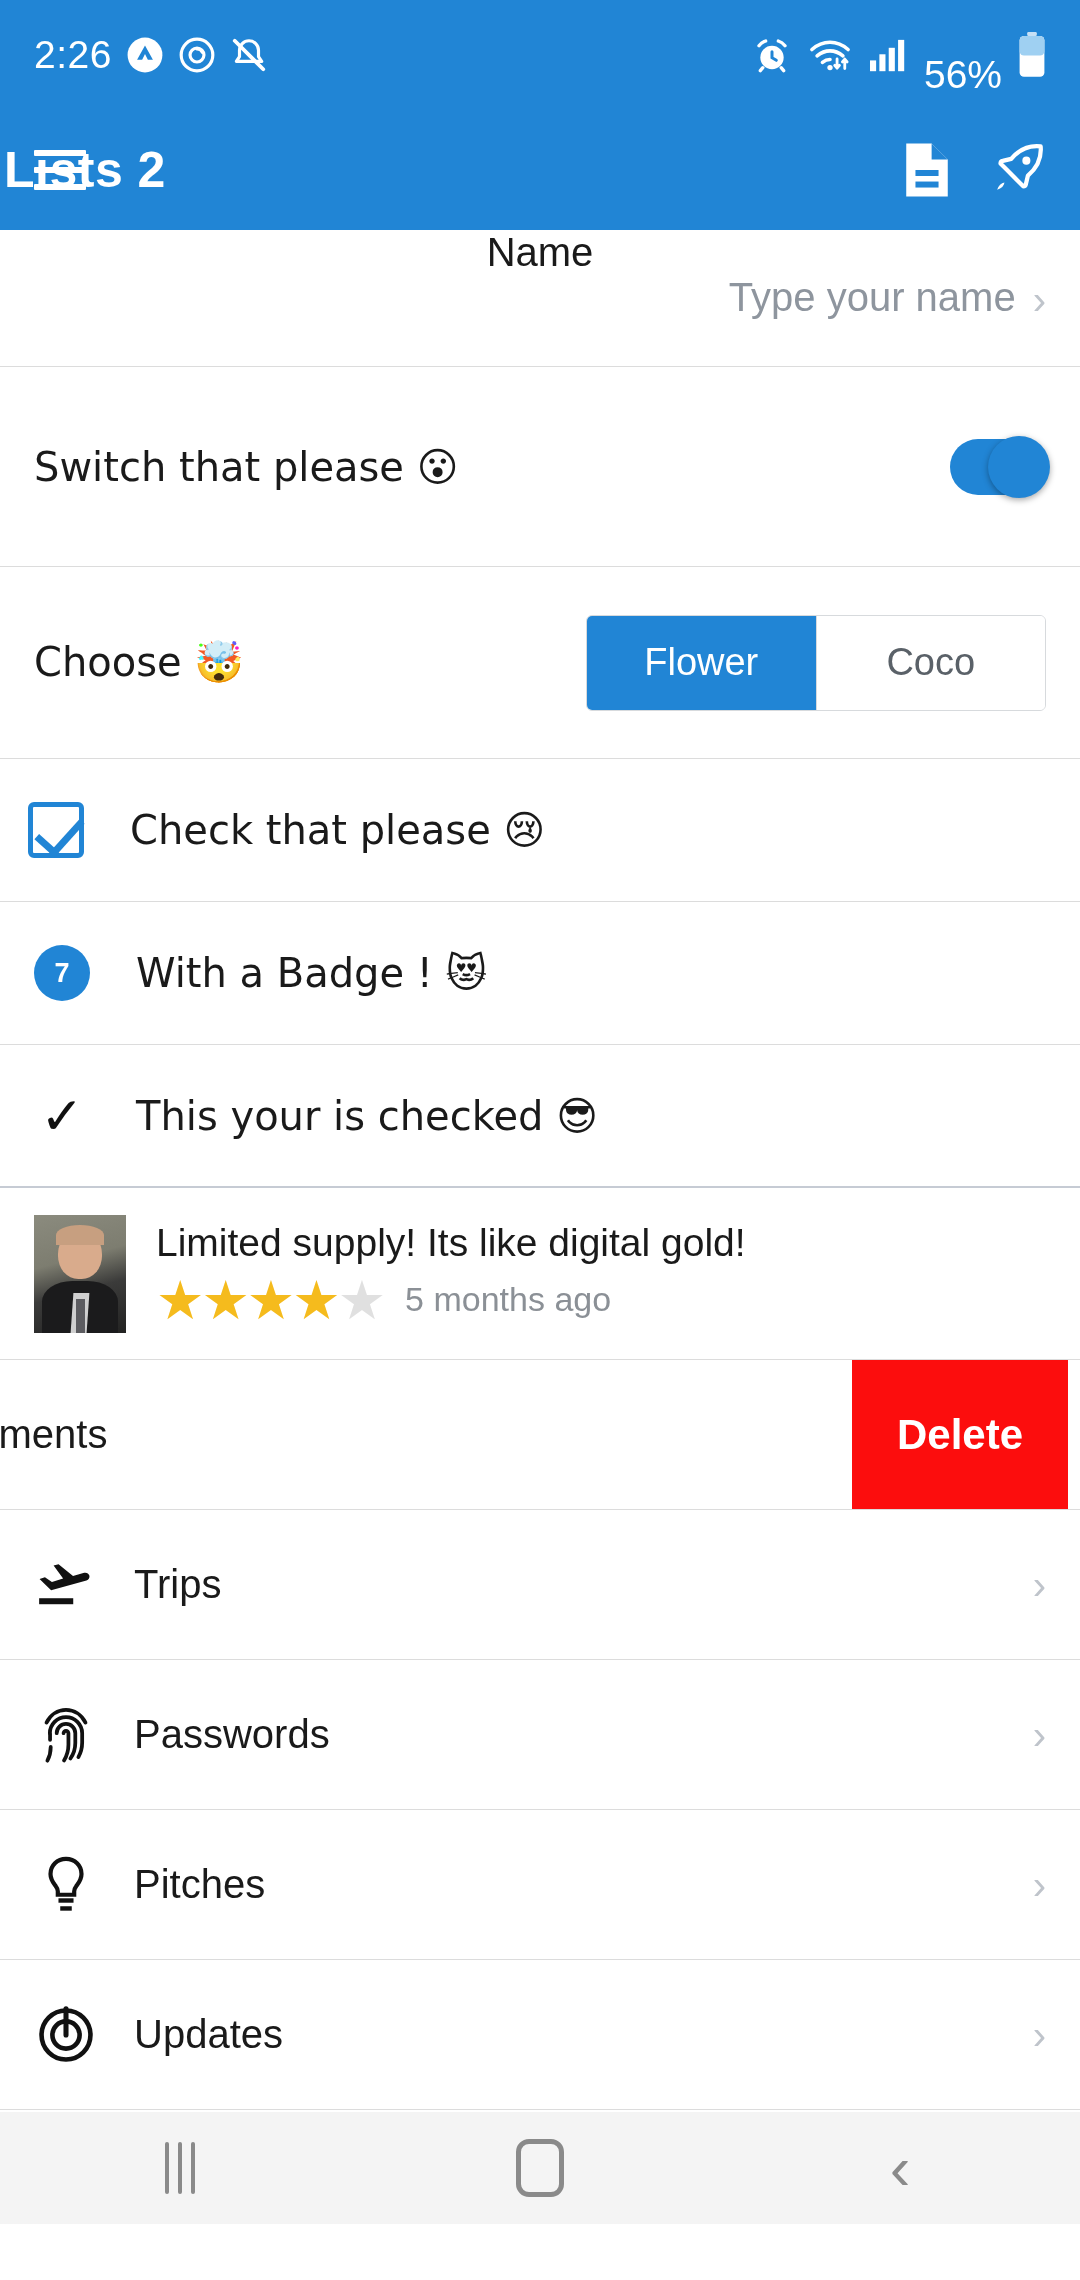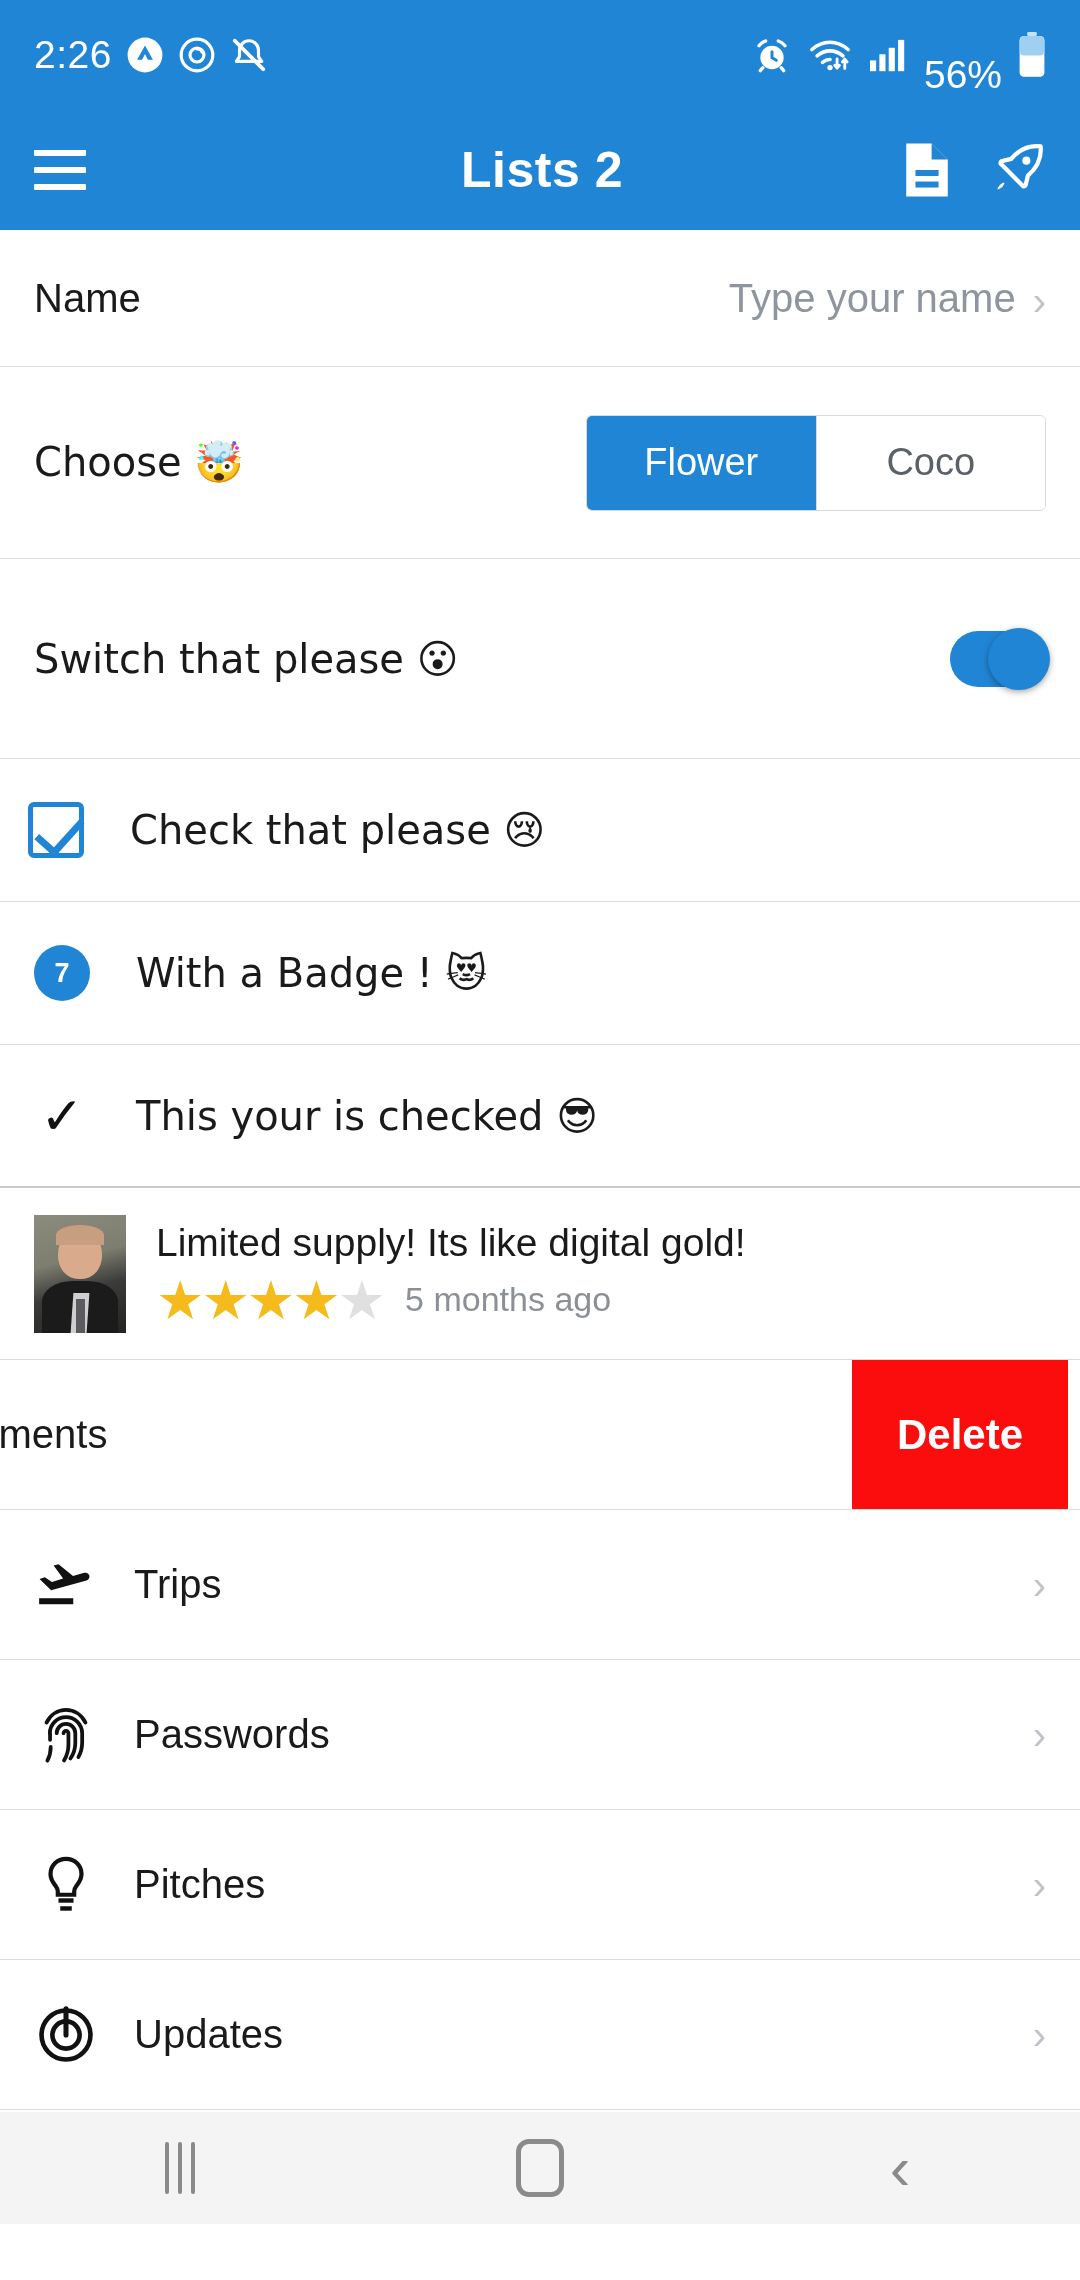--- a/index.html
+++ b/index.html
@@ -30,36 +30,36 @@
     height: 120px;
     background: #2185d5;
     display: flex; align-items: center;
     padding: 0 34px;
     color: #fff;
     position: relative;
   }
   .hamburger { width: 52px; height: 40px; display: flex; flex-direction: column; justify-content: space-between; cursor: pointer; }
   .hamburger span { display: block; height: 6px; background: #fff; border-radius: 1px; width: 100%; }
   .appbar-title {
-    position: absolute; left: 4px; right: 0; text-align: center;
+    position: absolute; left: 4px; right: 0; 
     font-size: 50px; font-weight: 700; letter-spacing: 0.5px;
     pointer-events: none;
   }
   .appbar-actions { margin-left: auto; display: flex; align-items: center; gap: 34px; z-index: 2; }
 
   
   .content { position: relative; background: #fff; }
   .row {
     position: relative;
     background: #fff;
     display: flex; align-items: center;
     padding: 0 34px;
     border-bottom: 1px solid #dcdcdc;
   }
-  .row-name { height: 137px; }
+  .row-name { height: 137px; flex-direction: column; }
   .row-switch { height: 200px; }
   .row-choose { height: 192px; }
   .row-check { height: 143px; padding-left: 28px; }
   .row-badge { height: 143px; }
   .row-checked { height: 143px; }
   .section-gap { border-bottom: 2px solid #c6cbd4; }
 
   .label { font-size: 40px; color: #1a1a1a; }
   .label-grey { font-size: 40px; color: #8e959e; }
   .value-wrap { margin-left: auto; display: flex; align-items: flex-end; gap: 17px; }
@@ -281,36 +281,36 @@
   <div class="content">
 
     <div class="row row-name">
       <span class="label">Name</span>
       <span class="value-wrap">
         <span class="label-grey">Type your name</span>
         <span class="chev">›</span>
       </span>
     </div>
 
+    <div class="row row-switch">
+      <span class="label emoji">Switch that please 😮</span>
+      <span class="value-wrap">
+        <span class="toggle">
+            <span class="knob"></span>
+          </span>
+      </span>
+    </div>
+
     <div class="row row-choose">
       <span class="label emoji">Choose 🤯</span>
       <span class="value-wrap">
         <span class="segmented">
           <span class="seg active">Flower</span>
           <span class="seg">Coco</span>
         </span>
-      </span>
-    </div>
-
-    <div class="row row-switch">
-      <span class="label emoji">Switch that please 😮</span>
-      <span class="value-wrap">
-        <span class="toggle">
-            <span class="knob"></span>
-          </span>
       </span>
     </div>
 
     <div class="row row-check">
       <span class="cbox"></span>
       <span class="row-label-ind emoji">Check that please 😢</span>
     </div>
 
     <div class="row row-badge">
       <span class="badge">7</span>

